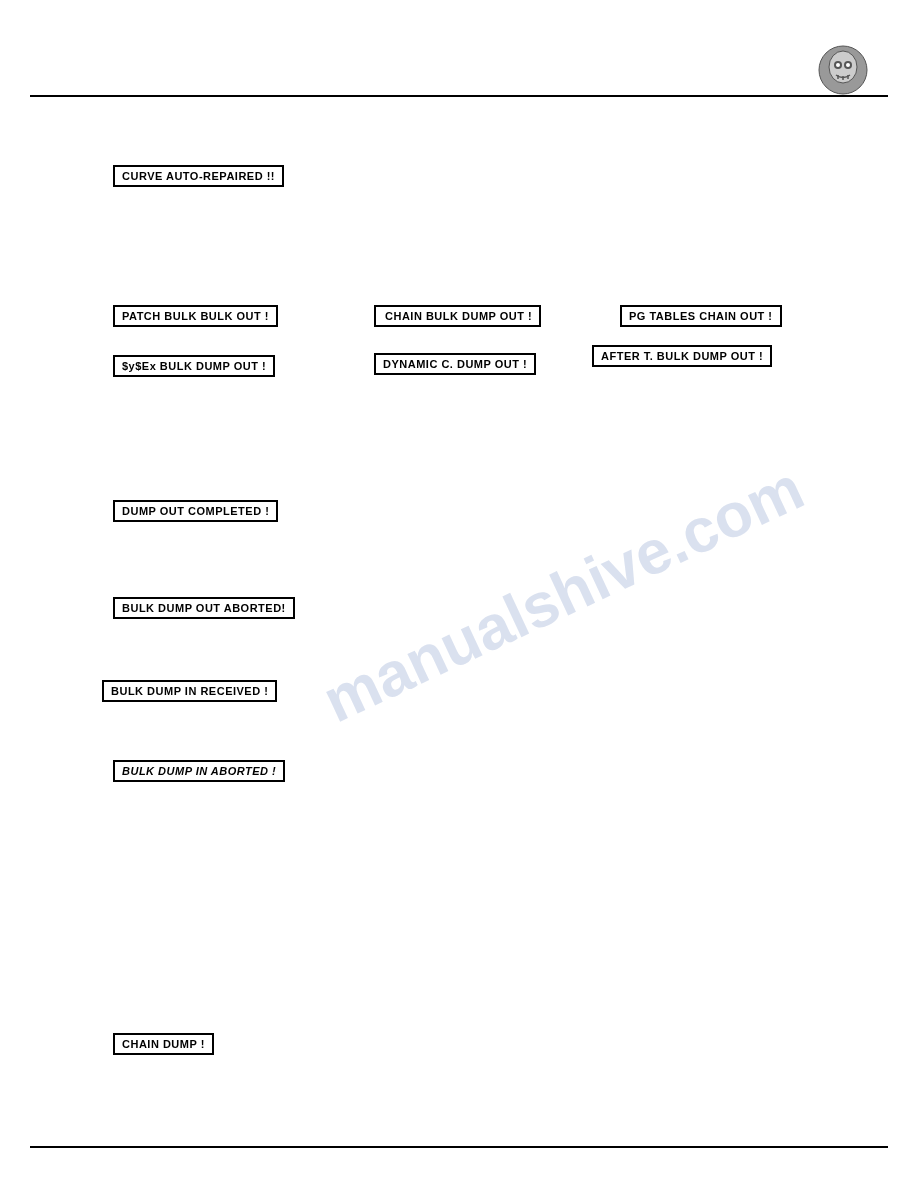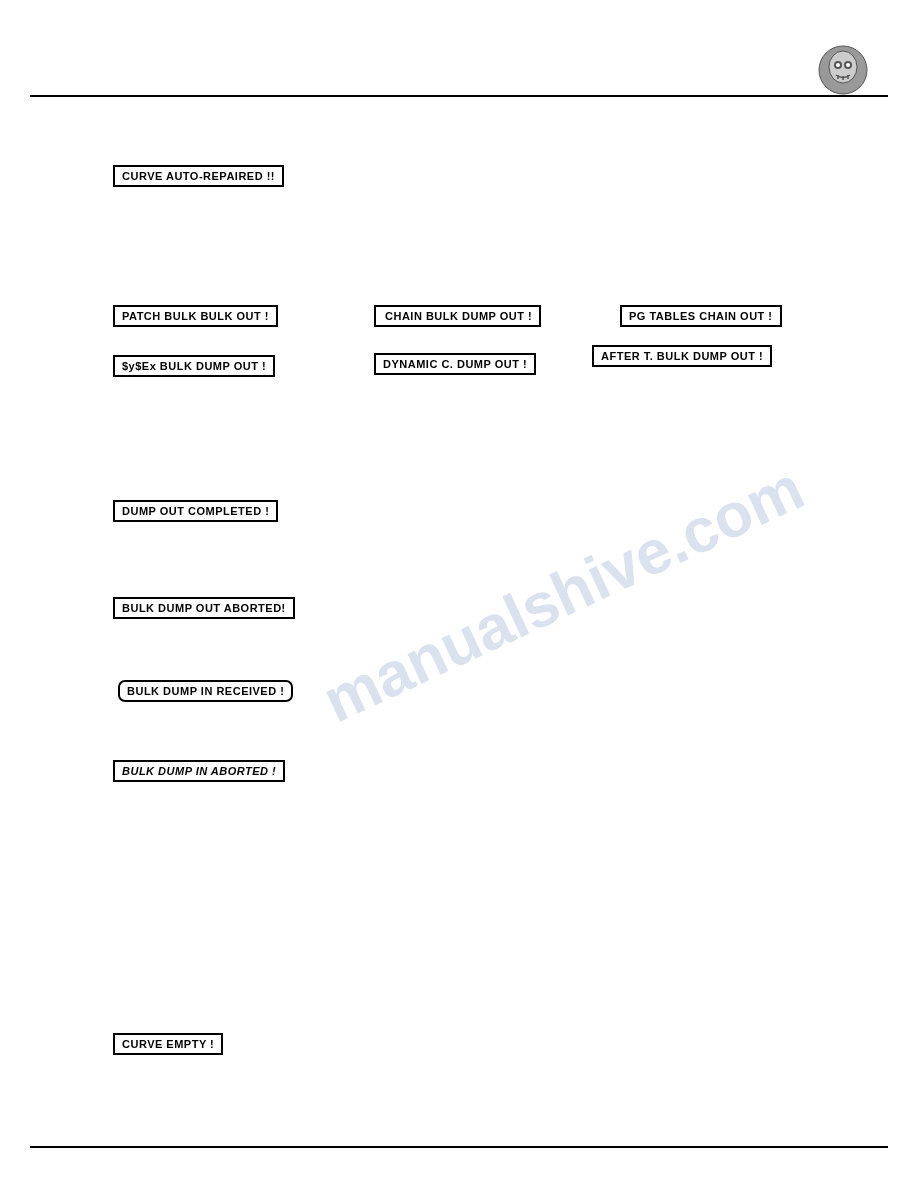--- a/index.html
+++ b/index.html
@@ -115,21 +115,21 @@
   <div class="label-box" style="top: 355px; left: 113px;">$y$Ex BULK DUMP OUT !</div>
 
   <div class="label-box" style="top: 353px; left: 374px;">DYNAMIC C. DUMP OUT !</div>
 
   <div class="label-box" style="top: 345px; left: 592px; text-align: center;">AFTER T. BULK DUMP OUT !</div>
 
   <div class="label-box" style="top: 500px; left: 113px;">DUMP OUT COMPLETED !</div>
 
   <div class="label-box" style="top: 585px; left: 113px; margin-top: 12px;">BULK DUMP OUT ABORTED!</div>
 
-  <div class="label-box" style="top: 680px; left: 118px; border-radius: 7px;">BULK DUMP IN RECEIVED !</div>
+  <div class="label-box" style="top: 680px; left: 102px;">BULK DUMP IN RECEIVED !</div>
 
   <div class="label-box" style="top: 760px; left: 113px; font-style: italic;">BULK DUMP IN ABORTED !</div>
 
-  <div class="label-box" style="top: 1033px; left: 113px;">CURVE EMPTY !</div>
+  <div class="label-box" style="top: 1033px; left: 113px;">CHAIN DUMP !</div>
 
   <div class="watermark">manualshive.com</div>
 
 </div>
 
 </body></html>

